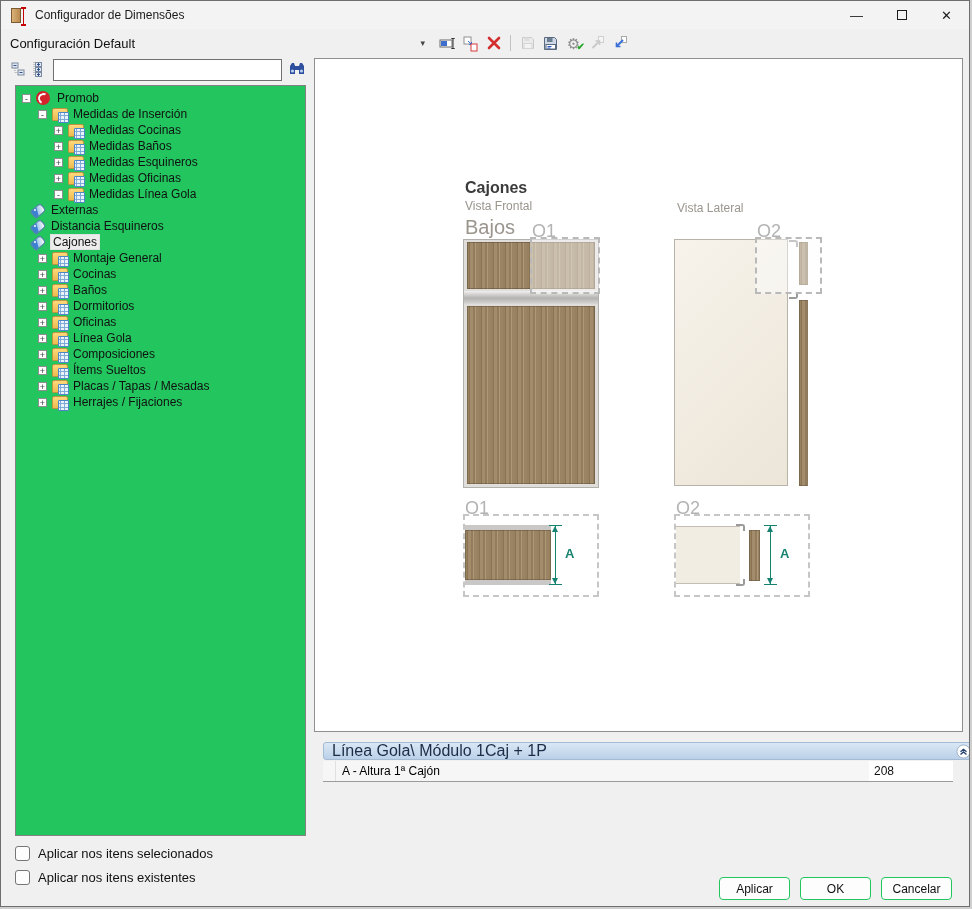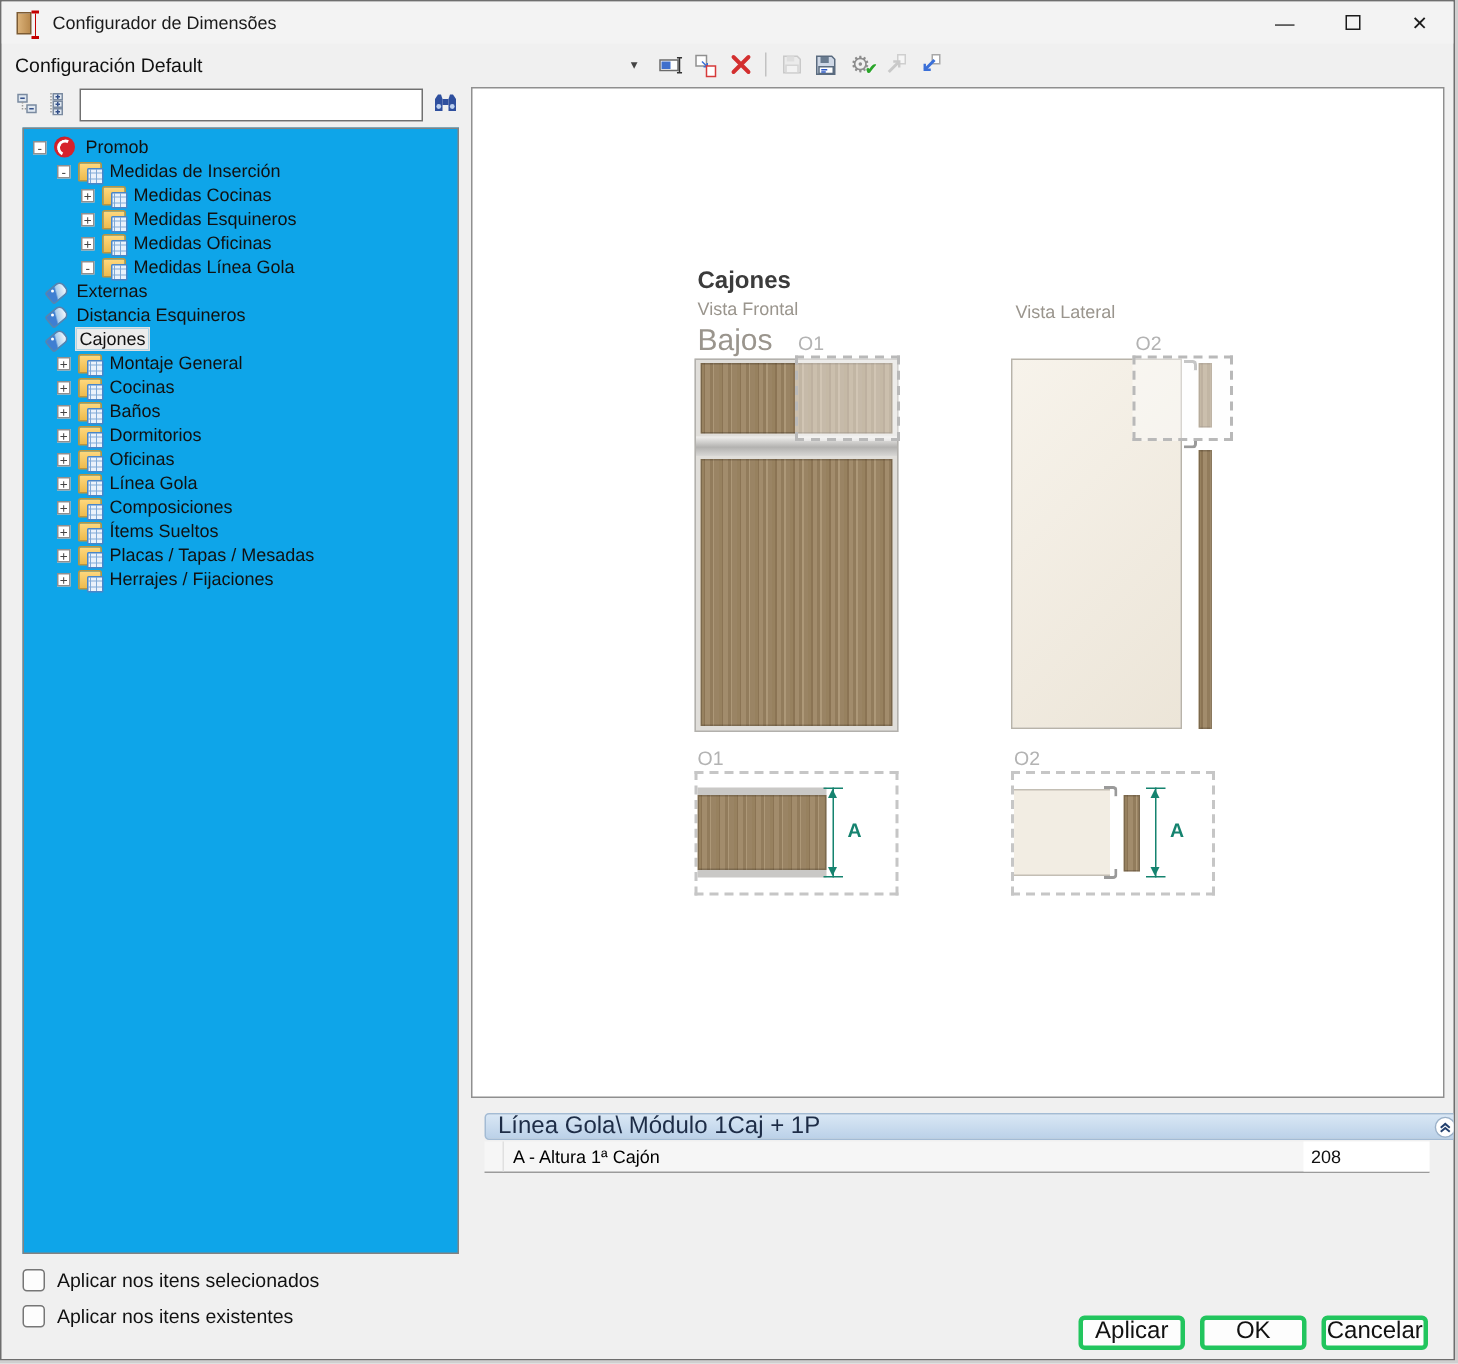--- a/index.html
+++ b/index.html
@@ -32,21 +32,21 @@
   .tb-sep{width:1px;height:16px;background:#c2c2c2;margin:0 2px}
   .gear{font-size:15px;color:#8d8d8d;line-height:17px}
   .gear::after{content:"✔";position:absolute;right:-3px;bottom:-3px;font-size:10px;font-weight:bold;color:#2aa52a;text-shadow:0 0 2px #fff}
 
   
   .mini-ic{position:absolute;width:14px;height:16px}
   .search-input{position:absolute;left:52px;top:58px;width:229px;height:22px;border:1px solid #707070;background:#fff;font-size:12px;padding:0 4px;font-family:"Liberation Sans",sans-serif}
   .binoc{position:absolute;left:287px;top:60px}
 
   
-  .treebox{position:absolute;left:14px;top:84px;width:291px;height:751px;background:#0ea5e9;border:1px solid #828282;padding-top:4px;overflow:hidden}
+  .treebox{position:absolute;left:14px;top:84px;width:291px;height:751px;background:#22c55e;border:1px solid #828282;padding-top:4px;overflow:hidden}
   .trow{height:16px;display:flex;align-items:center;font-size:12px;color:#111;white-space:nowrap}
   .lvl0{padding-left:6px}.lvl1{padding-left:22px}.lvl2{padding-left:38px}.lvl3{}
   .exp{width:9px;height:9px;flex:0 0 9px;border:1px solid #8f8f8f;background:#fff;margin-right:5px;position:relative}
   .exp::before{position:absolute;left:0;right:0;top:-1px;text-align:center;font-size:9px;line-height:10px;color:#444}
   .exp.plus::before{content:"+"}
   .exp.minus::before{content:"-"}
   .exp.none{visibility:hidden}
   .ic{width:16px;height:14px;flex:0 0 16px;margin-right:5px;position:relative}
   .ic.folder::before{content:"";position:absolute;left:0;top:1px;width:14px;height:11px;background:linear-gradient(180deg,#ffd87d,#eebb4d);border:1px solid #bb9540;border-radius:2px 2px 1px 1px}
   .ic.folder::after{content:"";position:absolute;right:-1px;bottom:-2px;width:9px;height:9px;background:#eaf2fb;border:1px solid #4a86c8;border-radius:1px;background-image:linear-gradient(#7fa9d6 1px,transparent 1px),linear-gradient(90deg,#7fa9d6 1px,transparent 1px);background-size:4px 4px;background-position:1px 2px}
@@ -57,21 +57,21 @@
   .trow.selected .tlabel{background:#ececec;outline:1px solid #e0e0e0;padding:0 2px}
 
   
   .main{position:absolute;left:313px;top:57px;width:649px;height:674px;background:#fff;border:1px solid #8f8f8f}
   .main *{position:absolute}
   .dg-title{left:150px;top:120px;font-size:16px;font-weight:bold;color:#3b3b3b}
   .dg-sub{font-size:12px;color:#9a958d}
   .dg-front-label{left:150px;top:140px}
   .dg-side-label{left:362px;top:142px}
   .dg-group{left:150px;top:157px;font-size:20px;color:#9a958d}
-  .callout-label{font-size:13px;color:#b3b3b3}
+  .callout-label{font-size:18px;color:#b3b3b3}
 
   .cab-front{left:148px;top:180px;width:136px;height:249px;background:#e0deda;border:1px solid #b2b0ac}
   .cab-front .drawer{left:3px;right:3px;top:2px;height:47px;background:var(--wood);box-shadow:inset 0 0 0 1px rgba(60,50,35,.35)}
   .cab-front .gola{left:0;right:0;top:51px;height:13px;background:linear-gradient(180deg,#f1f0ee,#b3b2b0 55%,#d8d7d5)}
   .cab-front .door{left:3px;right:3px;top:66px;bottom:3px;background:var(--wood);box-shadow:inset 0 0 0 1px rgba(60,50,35,.3)}
 
   .cab-side{left:359px;top:180px;width:114px;height:247px;background:linear-gradient(135deg,#f7f3eb,#ece5d8);border:1px solid #b8b3a9}
   .strip{background:var(--wood);box-shadow:inset 0 0 0 1px rgba(60,50,35,.3)}
   .side-strip-top{left:484px;top:183px;width:9px;height:43px}
   .side-strip-bot{left:484px;top:241px;width:9px;height:186px}
@@ -117,21 +117,21 @@
   .prop-row{position:absolute;left:322px;top:760px;width:630px;height:21px;background:#f6f6f6;border-bottom:1px solid #9b9b9b;display:flex;align-items:center}
   .prop-gutter{width:13px;align-self:stretch;border-right:1px solid #e0e0e0}
   .prop-label{flex:1;font-size:12px;color:#000000;padding-left:6px}
   .prop-value{width:84px;height:20px;border:none;background:#fff;font-size:12px;padding:0 5px;color:#111;font-family:"Liberation Sans",sans-serif}
 
   
   .chk{position:absolute;display:flex;align-items:center;gap:8px;font-size:13px;color:#111}
   .chk .box{width:15px;height:15px;border:1px solid #767676;border-radius:3px;background:#fdfdfd}
   .chk1{left:14px;top:845px}
   .chk2{left:14px;top:869px}
-  .btn{position:absolute;width:71px;height:23px;background:#fdfdfd;border:3px solid #22c55e;border-radius:4px;font-size:16px;color:#111;display:flex;align-items:flex-end;justify-content:center}
+  .btn{position:absolute;width:71px;height:23px;background:#fdfdfd;border:1px solid #22c55e;border-radius:4px;font-size:12px;color:#111;display:flex;align-items:center;justify-content:center}
   .btn-aplicar{left:718px;top:876px}
   .btn-ok{left:799px;top:876px}
   .btn-cancelar{left:880px;top:876px}
 </style>
 </head>
 <body>
 
 <div class="window">
 
   <div class="titlebar">
@@ -253,20 +253,25 @@
         <span class="tlabel">Medidas de Inserción</span>
       </div>
     <div class="trow lvl2">
         <span class="exp plus"></span>
         <span class="ic folder"></span>
         <span class="tlabel">Medidas Cocinas</span>
       </div>
     <div class="trow lvl2">
         <span class="exp plus"></span>
         <span class="ic folder"></span>
+        <span class="tlabel">Medidas Baños</span>
+      </div>
+    <div class="trow lvl2">
+        <span class="exp plus"></span>
+        <span class="ic folder"></span>
         <span class="tlabel">Medidas Esquineros</span>
       </div>
     <div class="trow lvl2">
         <span class="exp plus"></span>
         <span class="ic folder"></span>
         <span class="tlabel">Medidas Oficinas</span>
       </div>
     <div class="trow lvl2">
         <span class="exp minus"></span>
         <span class="ic folder"></span>

